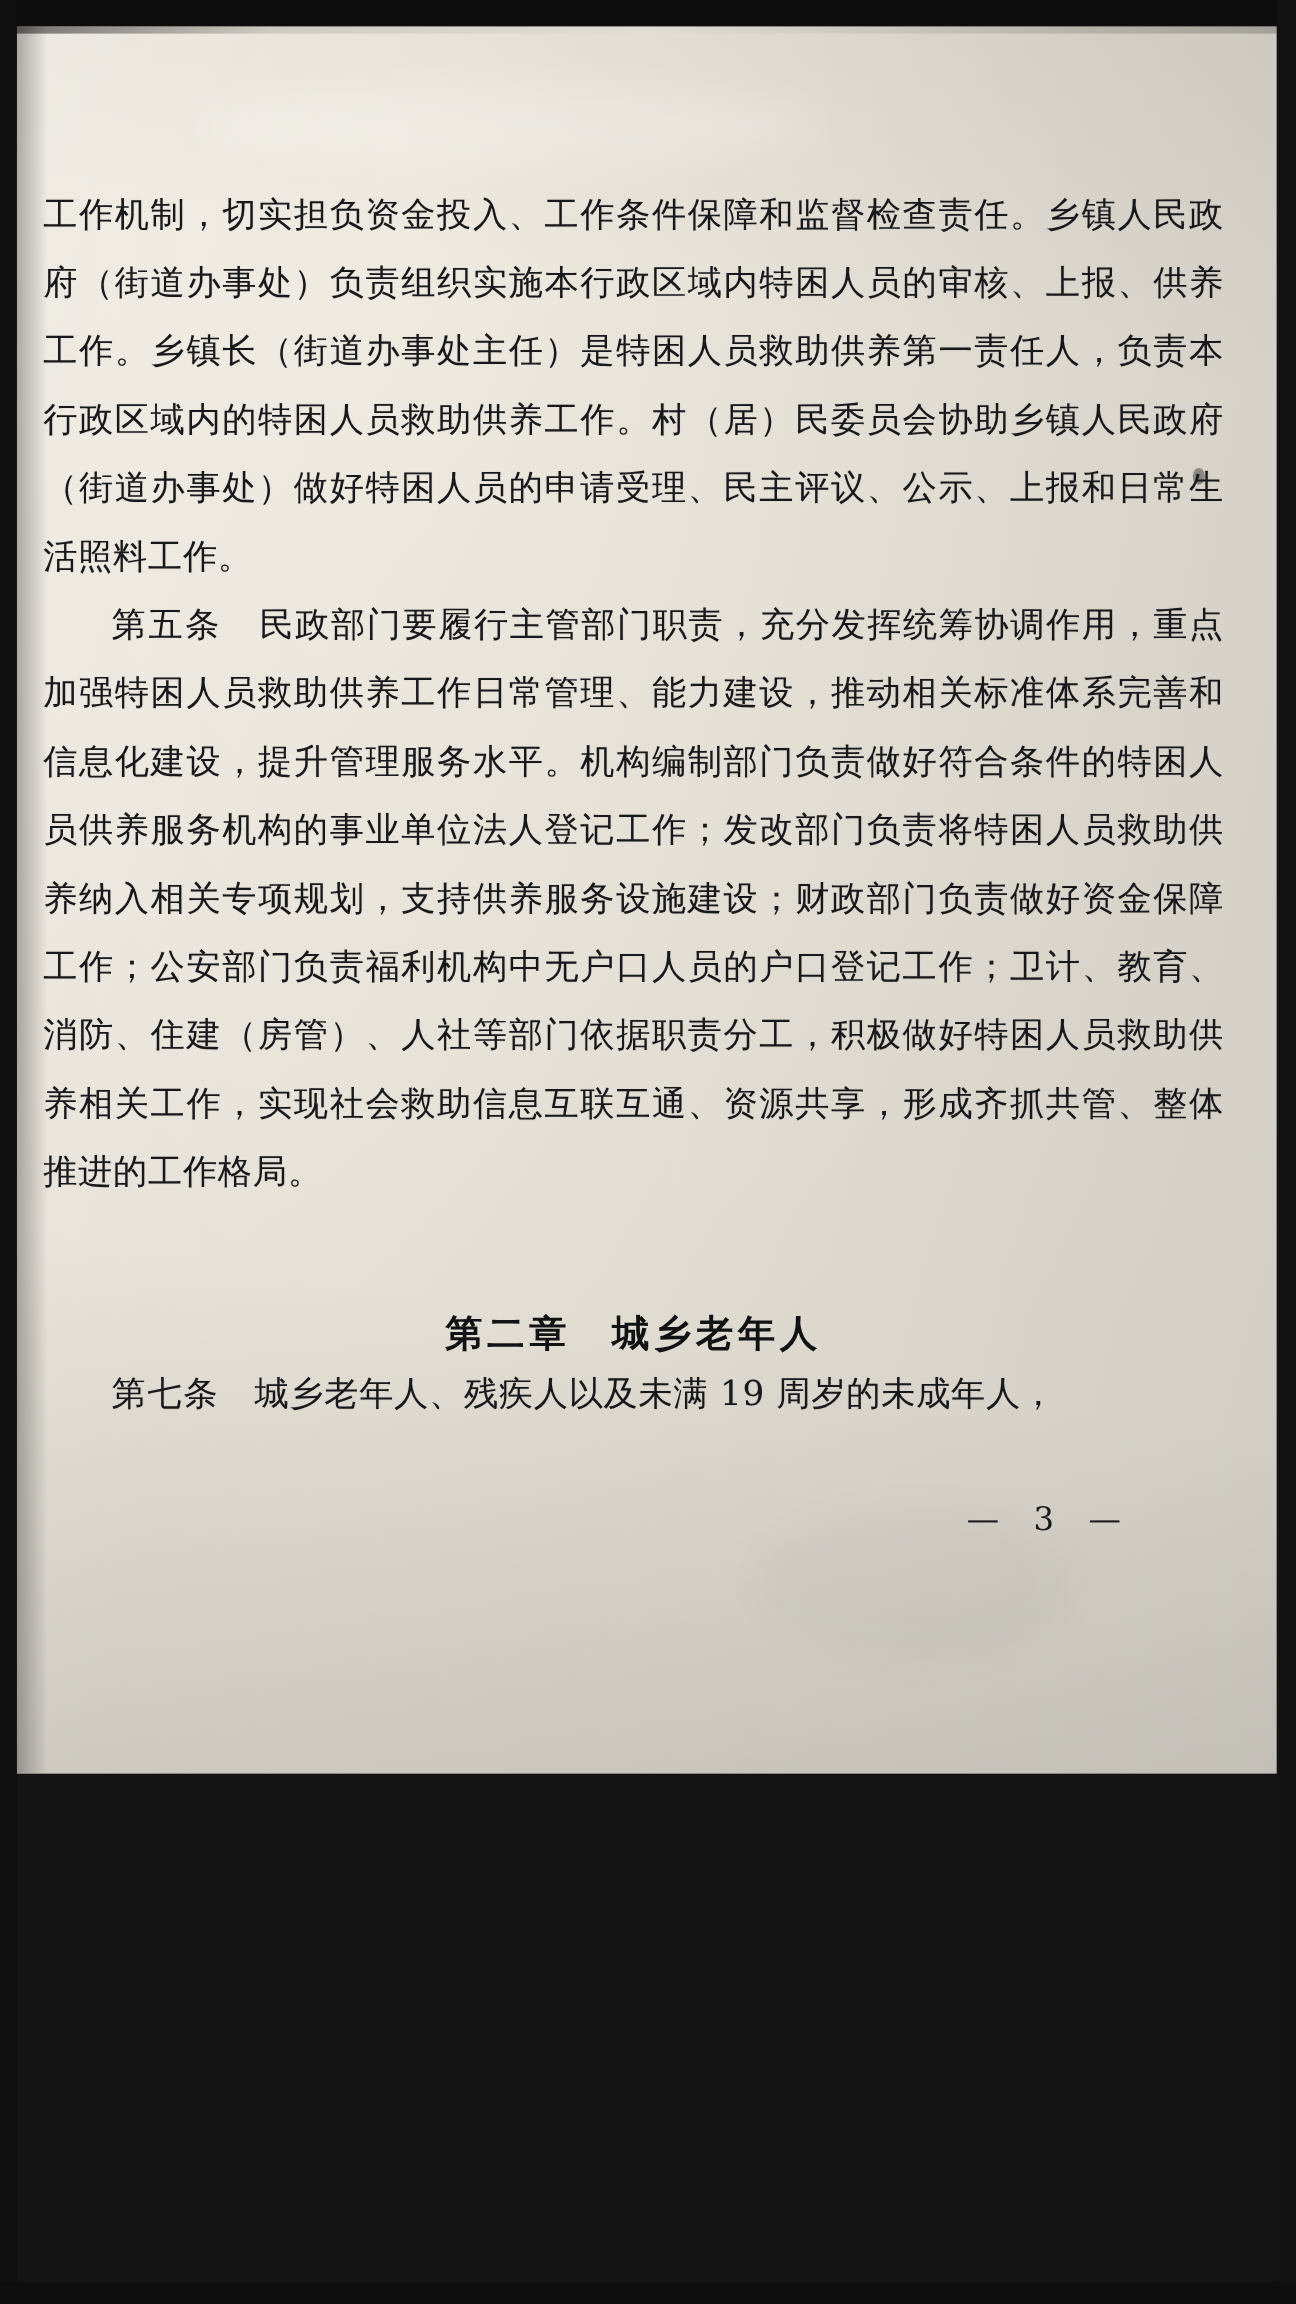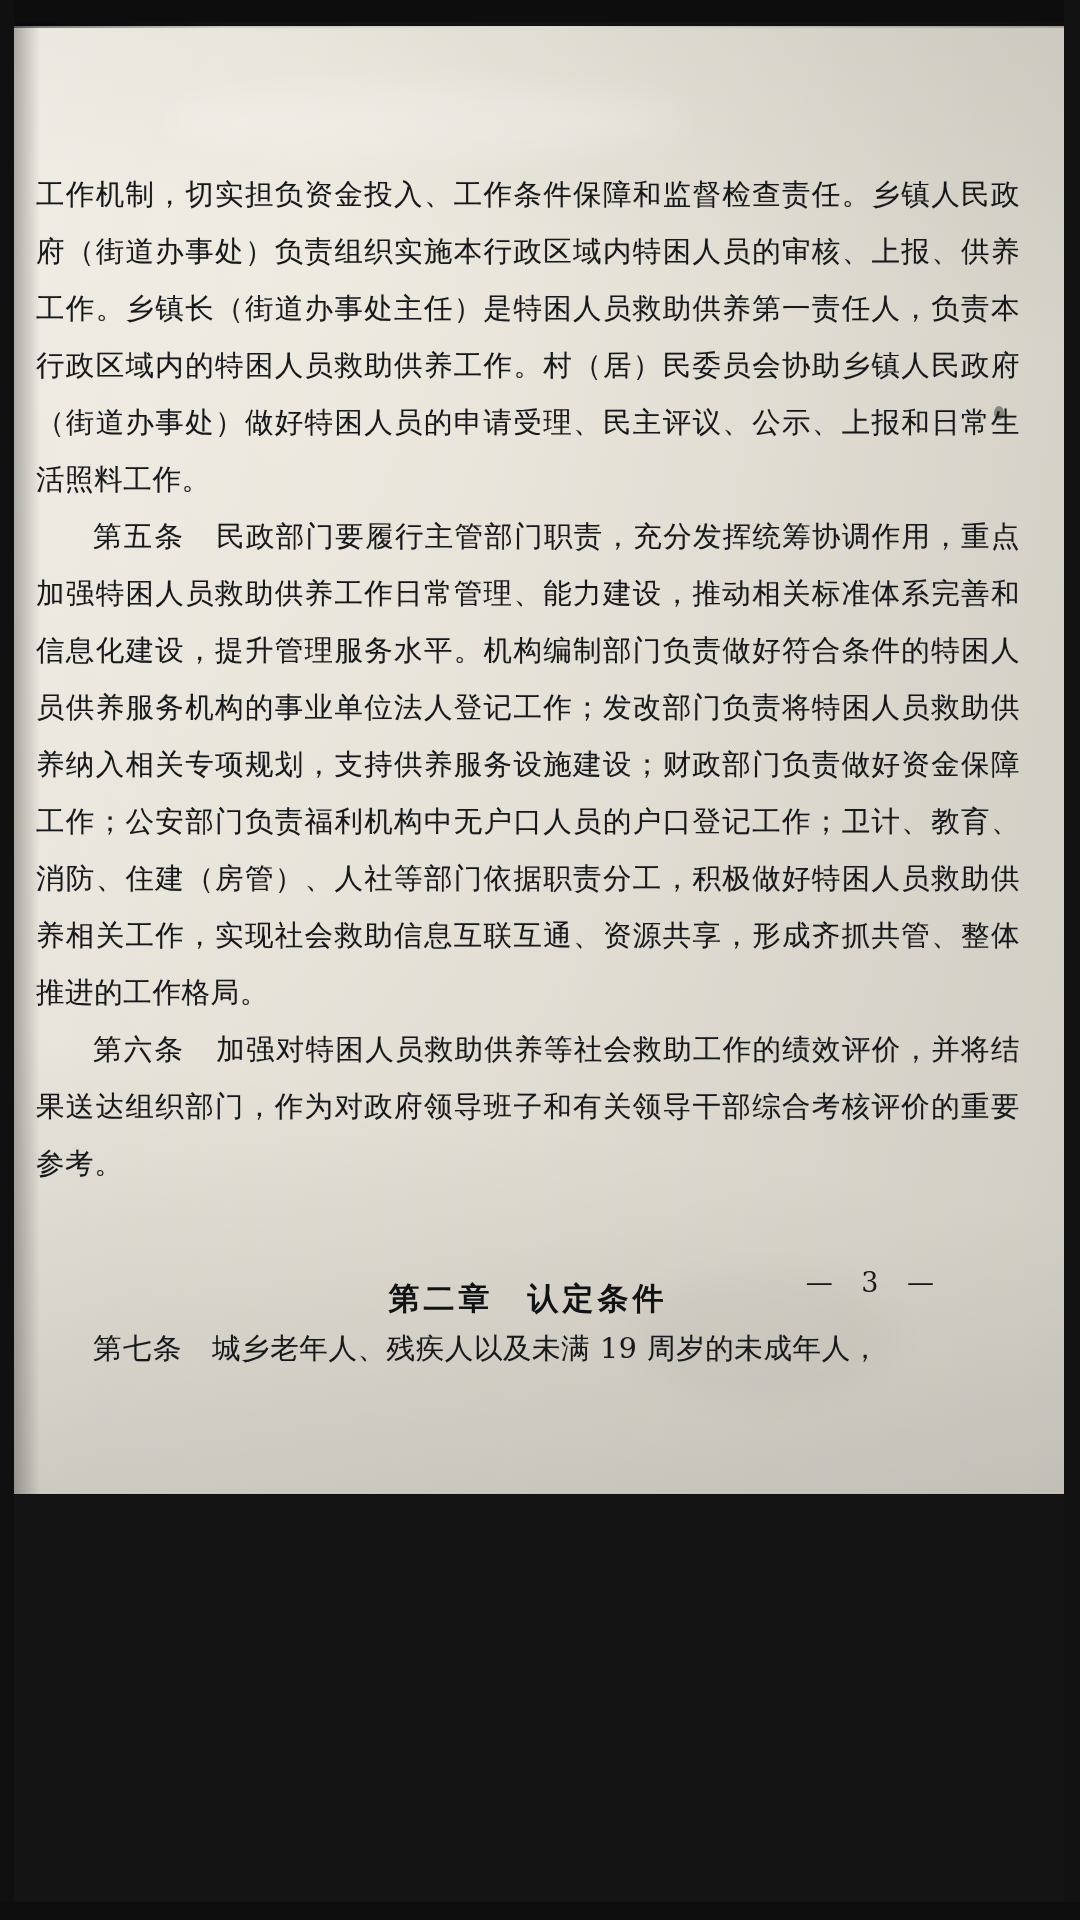--- a/index.html
+++ b/index.html
@@ -18,21 +18,21 @@
   .scan-backdrop {
     position: absolute;
     inset: 0;
     background: #141414;
   }
 
   
   .page {
     position: absolute;
     left: 14px;
-    top: 26px;
+    top: 10px;
     width: 1050px;
     height: 1468px;
     background:
       radial-gradient(ellipse at 30% 12%, #efeae0 0%, #e9e4da 38%, #e3ded4 62%, #dcd8cf 100%);
     box-shadow: 0 0 0 1px rgba(0,0,0,0.25);
     overflow: hidden;
   }
   
   .page::before {
     content: "";
@@ -154,23 +154,22 @@
   <div class="blotch b3"></div>
   <div class="blotch b2"></div>
   <div class="blotch b1"></div>
 
   <div class="content">
 
     <p class="body-para"><span>工作机制，切实担负资金投入、工作条件保障和监督检查责任。乡镇人民政府（街道办事处）负责组织实施本行政区域内特困人员的审核、上报、供养工作。乡镇长（街道办事处主任）是特困人员救助供养第一责任人，负责本行政区域内的特困人员救助供养工作。村（居）民委员会协助乡镇人民政府（街道办事处）做好特困人员的申请受理、民主评议、公示、上报和日常生活照料工作。</span></p>
 
     <p class="body-para indent"><span class="art-label">第五条</span>&nbsp;&nbsp;&nbsp;<span>民政部门要履行主管部门职责，充分发挥统筹协调作用，重点加强特困人员救助供养工作日常管理、能力建设，推动相关标准体系完善和信息化建设，提升管理服务水平。机构编制部门负责做好符合条件的特困人员供养服务机构的事业单位法人登记工作；发改部门负责将特困人员救助供养纳入相关专项规划，支持供养服务设施建设；财政部门负责做好资金保障工作；公安部门负责福利机构中无户口人员的户口登记工作；卫计、教育、消防、住建（房管）、人社等部门依据职责分工，积极做好特困人员救助供养相关工作，实现社会救助信息互联互通、资源共享，形成齐抓共管、整体推进的工作格局。</span></p>
 
-    <p class="body-para indent"><span class="art-label">第六条</span>&nbsp;&nbsp;&nbsp;<span>加强对特困人员救助供养等社会救助工作的绩效评价，并将结果送达组织部门，作为对政府领导班子和有关领导干部综合考核评价的重要参考。</span></p>
 
-    <h2 class="chapter-heading"><span>第二章</span><span class="gap"></span><span>认定条件</span></h2>
+    <h2 class="chapter-heading"><span>第二章</span><span class="gap"></span><span>城乡老年人</span></h2>
 
     <p class="body-para indent after-heading"><span class="art-label">第七条</span>&nbsp;&nbsp;&nbsp;<span>城乡老年人、残疾人以及未满 19 周岁的未成年人，</span></p>
 
   </div>
 
   <div class="page-number">— 3 —</div>
 
 </div>
 
 <div class="top-dark-strip"></div>

